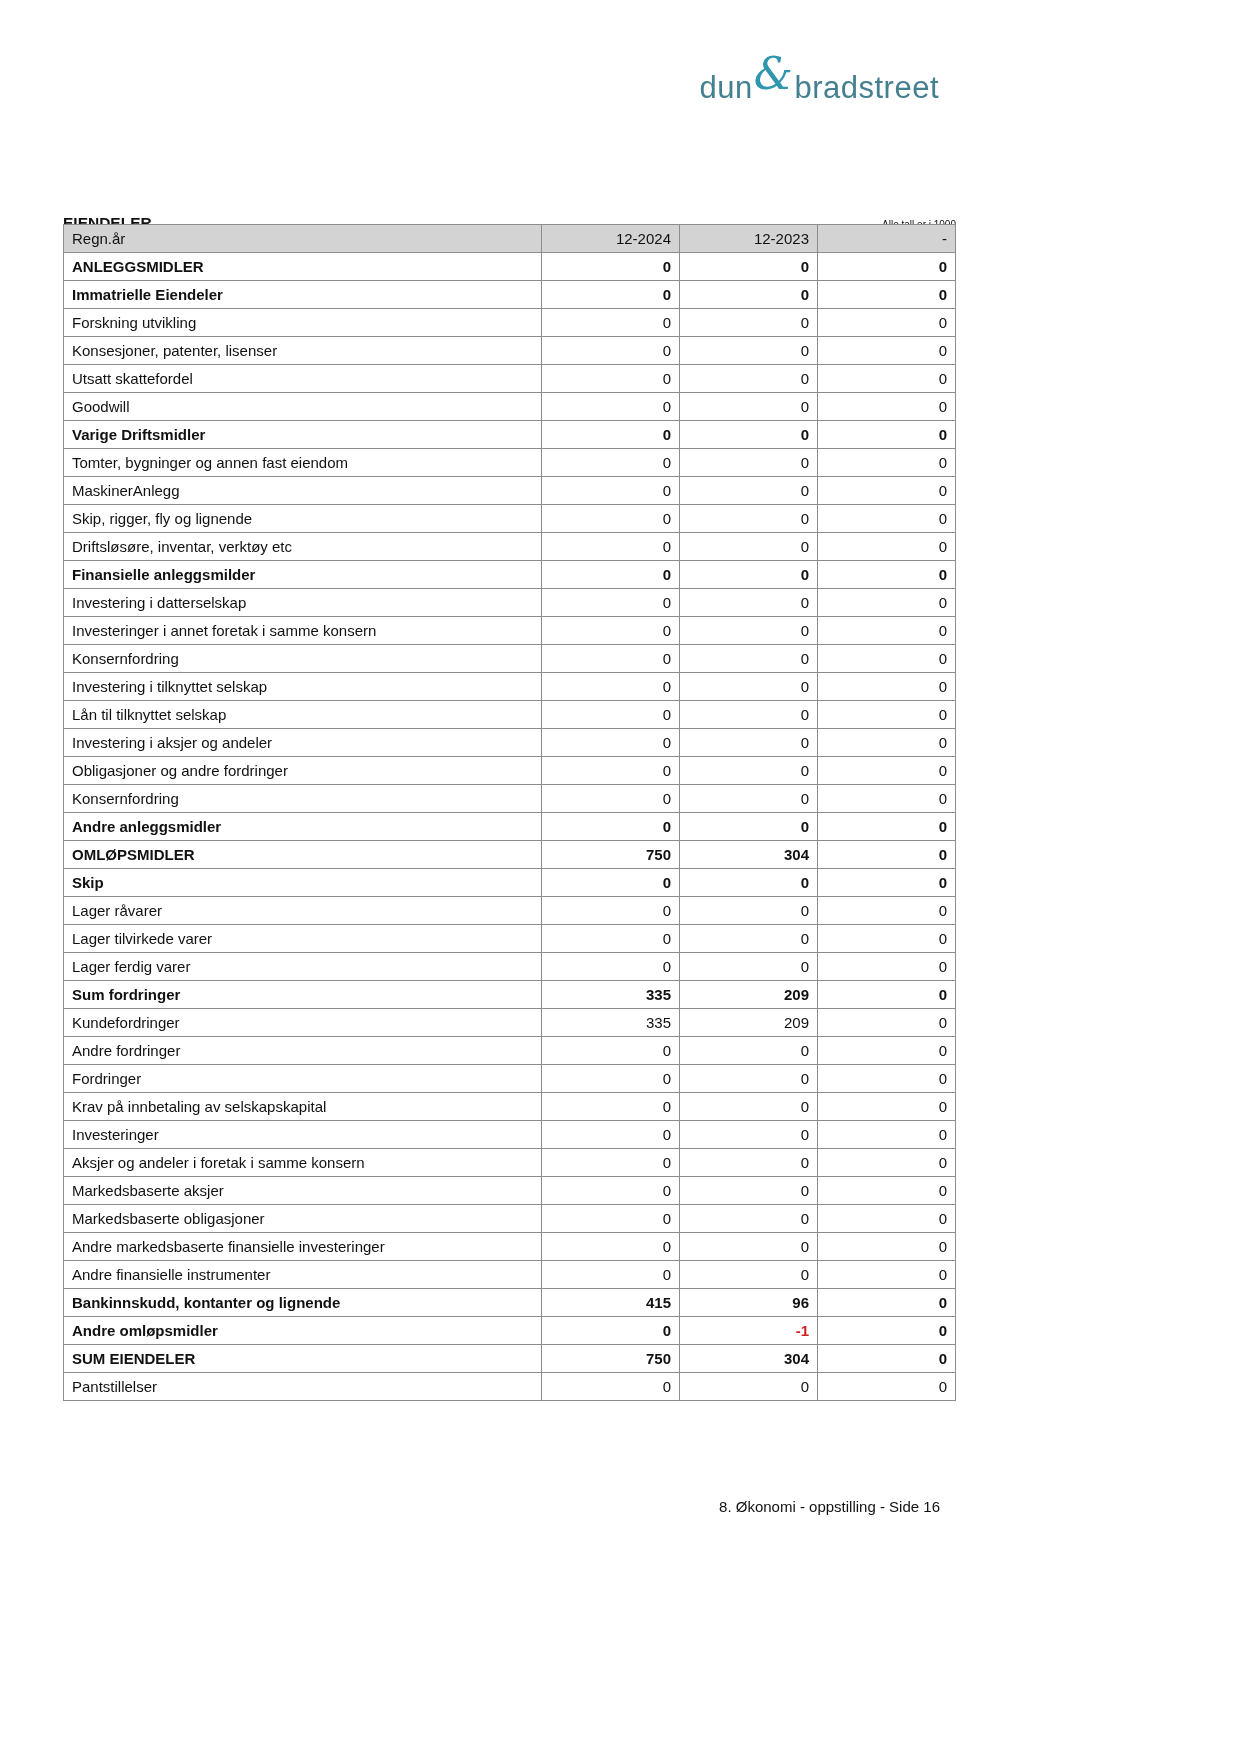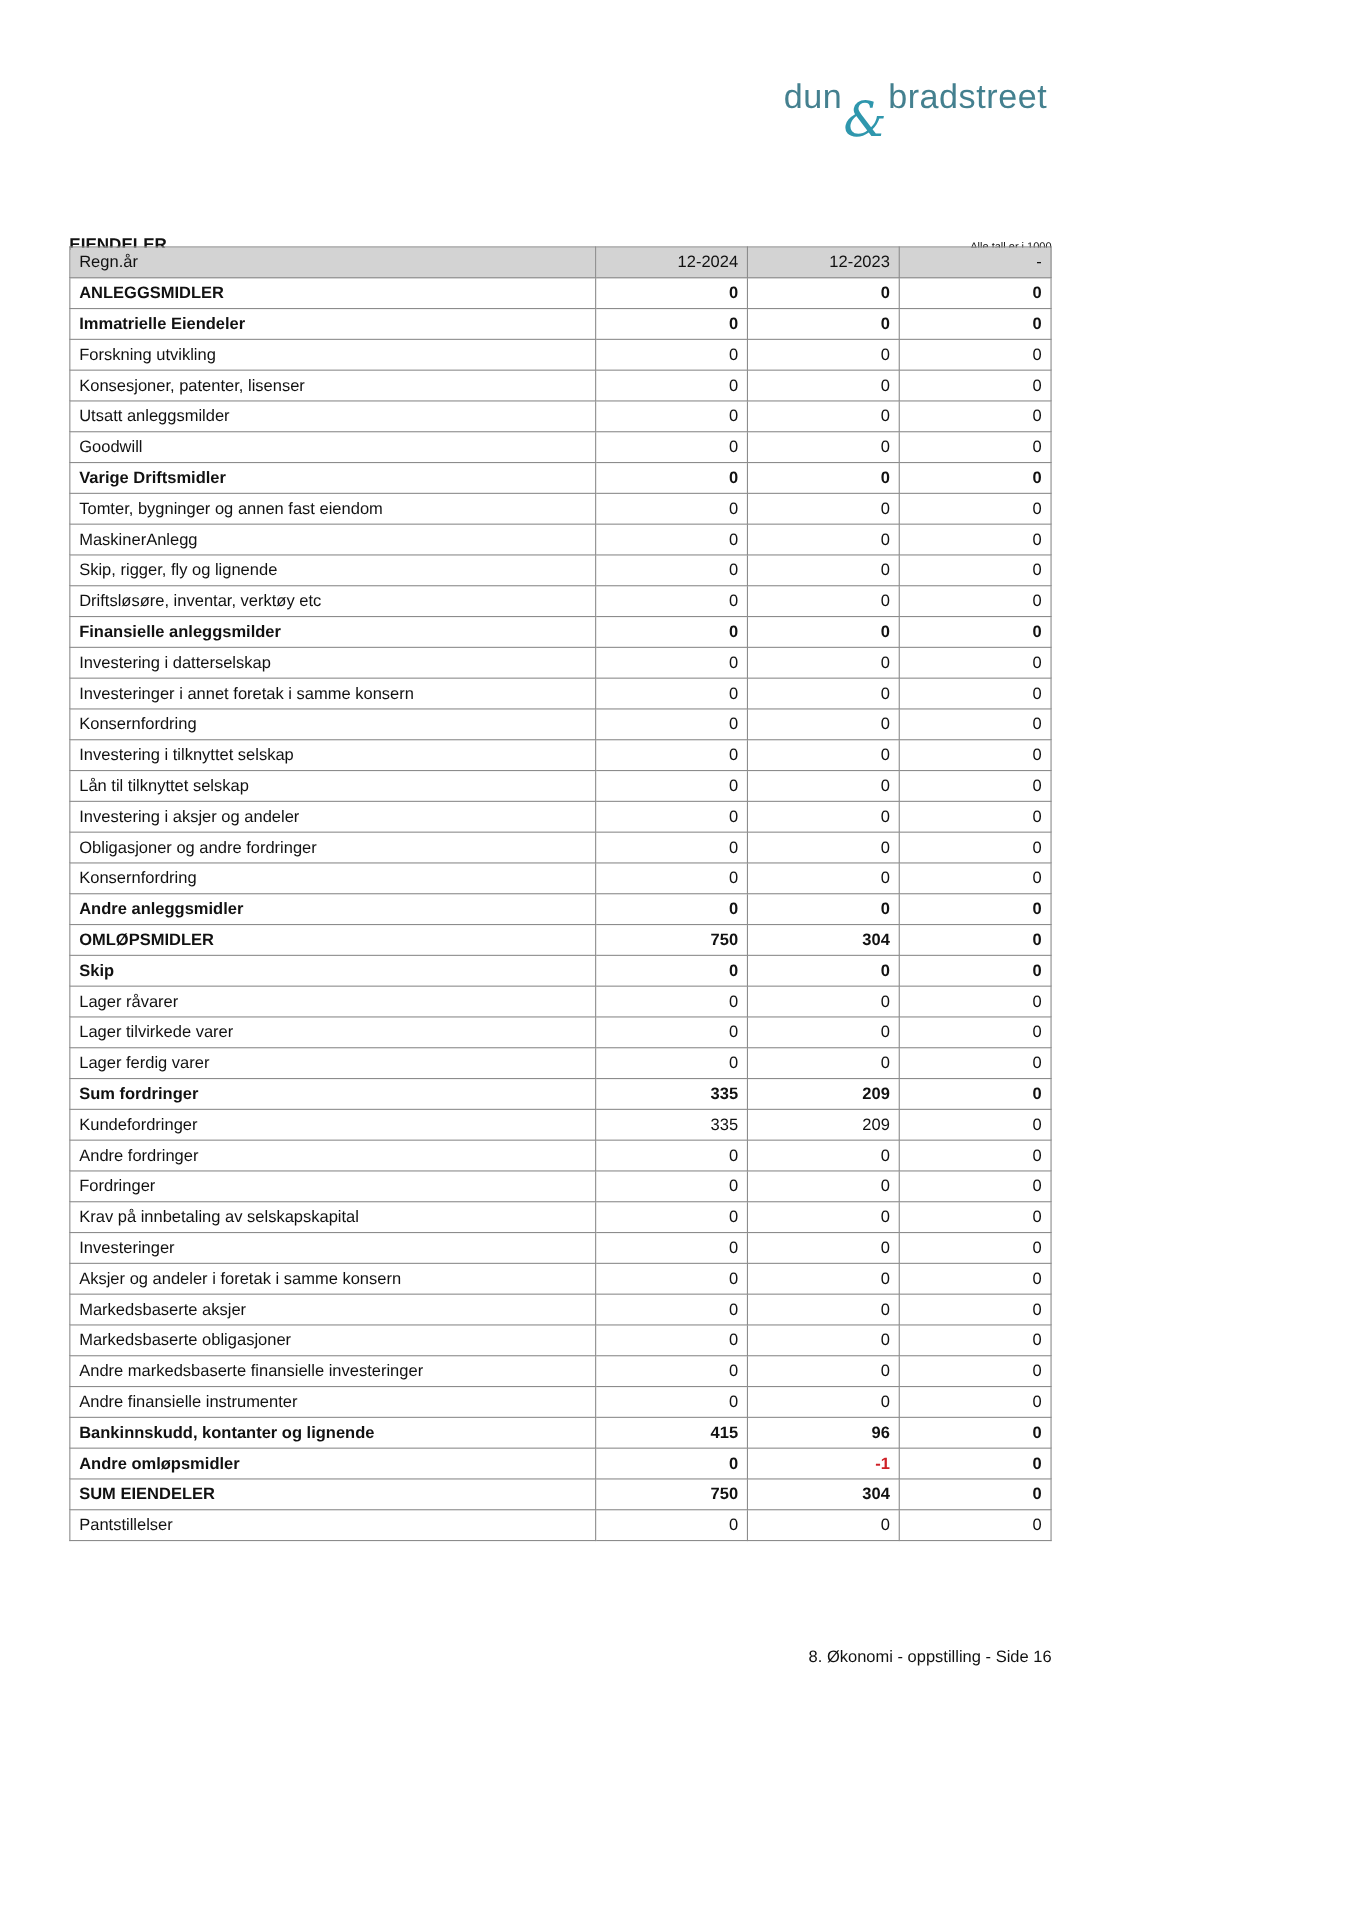--- a/index.html
+++ b/index.html
@@ -15,23 +15,23 @@
     position: absolute;
     left: 63px;
     top: 0;
     width: 893px;
     height: 1754px;
   }
   
   .logo {
     position: absolute;
     top: 70px;
-    right: 4px;
+    right: 17px;
     display: inline-flex;
-    align-items: flex-end;
+    align-items: flex-start;
     font-size: 31px;
     letter-spacing: 0.5px;
     color: var(--accent, #44808f);
     white-space: nowrap;
   }
   .logo .amp {
     font-family: "DejaVu Serif", serif;
     font-style: italic;
     font-size: 44px;
     line-height: 0;
@@ -79,21 +79,21 @@
   table.balance th.label-cell { text-align: left; }
   table.balance td.label-cell { text-align: left; }
   table.balance td.num-cell { text-align: right; }
   table.balance col.c-num { width: 138px; }
   tr.bold td { font-weight: bold; margin-top: 22px; }
   td.neg { color: var(--negative, #cf2026); }
   
   .footer {
     position: absolute;
     top: 1498px;
-    right: 0;
+    right: 16px;
     font-size: 15px;
     color: #111;
   }
 </style>
 </head>
 <body>
 
 <div class="page">
 
   <div class="logo">
@@ -141,21 +141,21 @@
           <td class="num-cell">0</td>
           <td class="num-cell">0</td>
         </tr>
         <tr>
           <td class="label-cell">Konsesjoner, patenter, lisenser</td>
           <td class="num-cell">0</td>
           <td class="num-cell">0</td>
           <td class="num-cell">0</td>
         </tr>
         <tr>
-          <td class="label-cell">Utsatt anleggsmilder</td>
+          <td class="label-cell">Utsatt skattefordel</td>
           <td class="num-cell">0</td>
           <td class="num-cell">0</td>
           <td class="num-cell">0</td>
         </tr>
         <tr>
           <td class="label-cell">Goodwill</td>
           <td class="num-cell">0</td>
           <td class="num-cell">0</td>
           <td class="num-cell">0</td>
         </tr>

